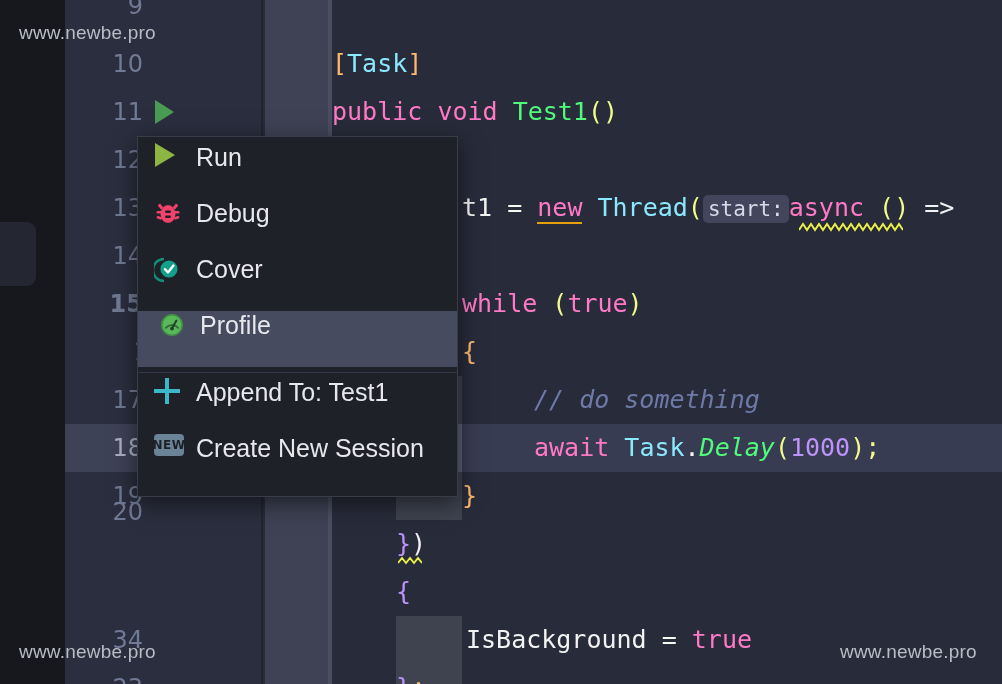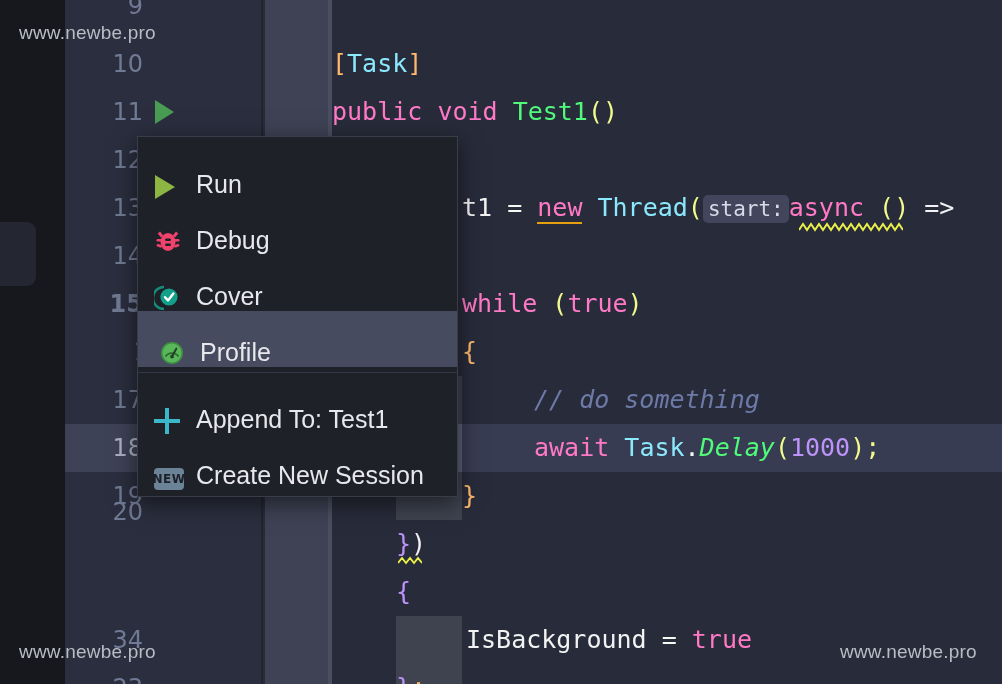--- a/index.html
+++ b/index.html
@@ -108,21 +108,21 @@
   
   .menu{
     position:absolute;left:137px;top:136px;width:321px;
     background:#1f2129;
     border:1px solid #3a3d49;
     box-shadow:0 6px 22px rgba(0,0,0,.55);
     padding:6px 0 6px 0;
     box-sizing:border-box;
   }
   .mi{
-    position:relative;display:flex;align-items:flex-end;
+    position:relative;display:flex;align-items:flex-start;
     height:56px;padding-left:16px;box-sizing:border-box;
     color:#e8e8ec;font-size:25px;
     font-family:"Liberation Sans", sans-serif;
   }
   .mi.active{background:#474b5f;padding-left:20px;}
   .mi .ico{
     width:42px;min-width:42px;display:flex;align-items:center;
     justify-content:flex-start;
   }
   .mi .lbl{white-space:nowrap;}

